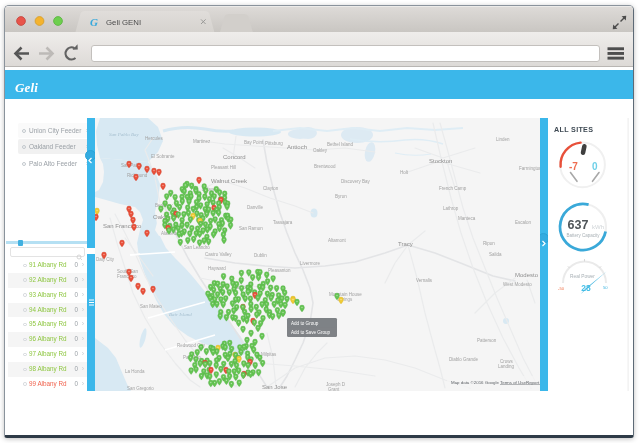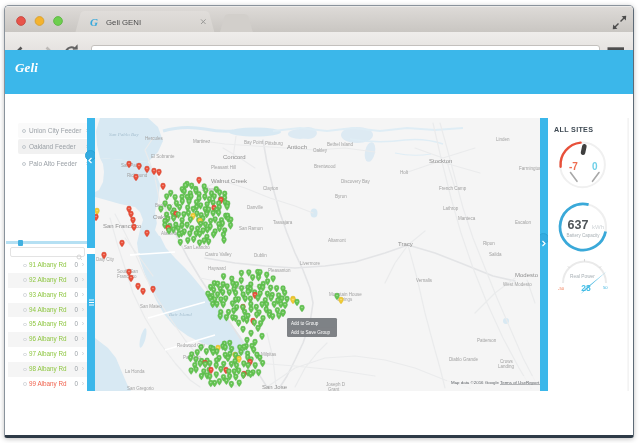--- a/index.html
+++ b/index.html
@@ -6,21 +6,21 @@
   *{box-sizing:border-box;}
   body{font-family:"Liberation Sans",sans-serif;}
   #win{position:absolute;left:4px;top:5px;width:630px;height:433px;background:#fff;
        border:1px solid #8a939c;border-right:1px solid #5d6a76;border-bottom:3px solid #2e3b47;border-radius:5px 5px 3px 3px;
        box-shadow:0 1px 5px rgba(0,0,0,.25);overflow:hidden;}
   .abs{position:absolute;}
   #titlebar{left:0;top:0;width:628px;height:26px;}
   #toolbar{left:0;top:26px;width:628px;height:35px;
      background:linear-gradient(#efedeb,#dddad7);border-bottom:1px solid #b9b6b3;}
   #urlbar{left:86px;top:13px;width:509px;height:17px;background:#fff;border:1px solid #c3c0bd;border-radius:3px;}
-  #teal{left:0;top:44px;width:628px;height:44px;background:#3bb7ea;}
+  #teal{left:0;top:64px;width:628px;height:44px;background:#3bb7ea;}
   #logo{left:10px;top:10px;color:#fff;font:italic bold 13px "Liberation Serif",serif;letter-spacing:.2px;}
   #content{left:0;top:93px;width:628px;height:396px;background:#fff;}
   
   .feeder{left:13px;width:72px;height:15px;border-radius:2px;color:#9aa0a6;font-size:6.5px;line-height:15px;padding-left:11px;white-space:nowrap;}
   .feeder .ring{position:absolute;left:3.5px;top:5.5px;width:4px;height:4px;border:.8px solid #c2c8cd;border-radius:50%;}
   .feeder .chev{position:absolute;right:2px;top:0;color:#c8ccd0;font-size:7px;}
   #slider{left:1px;top:141.5px;width:85px;height:3.5px;background:#b5e0f3;}
   #sliderh{left:13px;top:140.5px;width:4.5px;height:6px;background:#41b0e0;border-radius:1px;}
   #search{left:5px;top:147.5px;width:75px;height:10.5px;background:#fff;border:1px solid #e3e3e3;border-radius:2px;}
   .lrow{left:3px;width:82px;height:14.87px;font-size:6.3px;line-height:14.87px;white-space:nowrap;}

